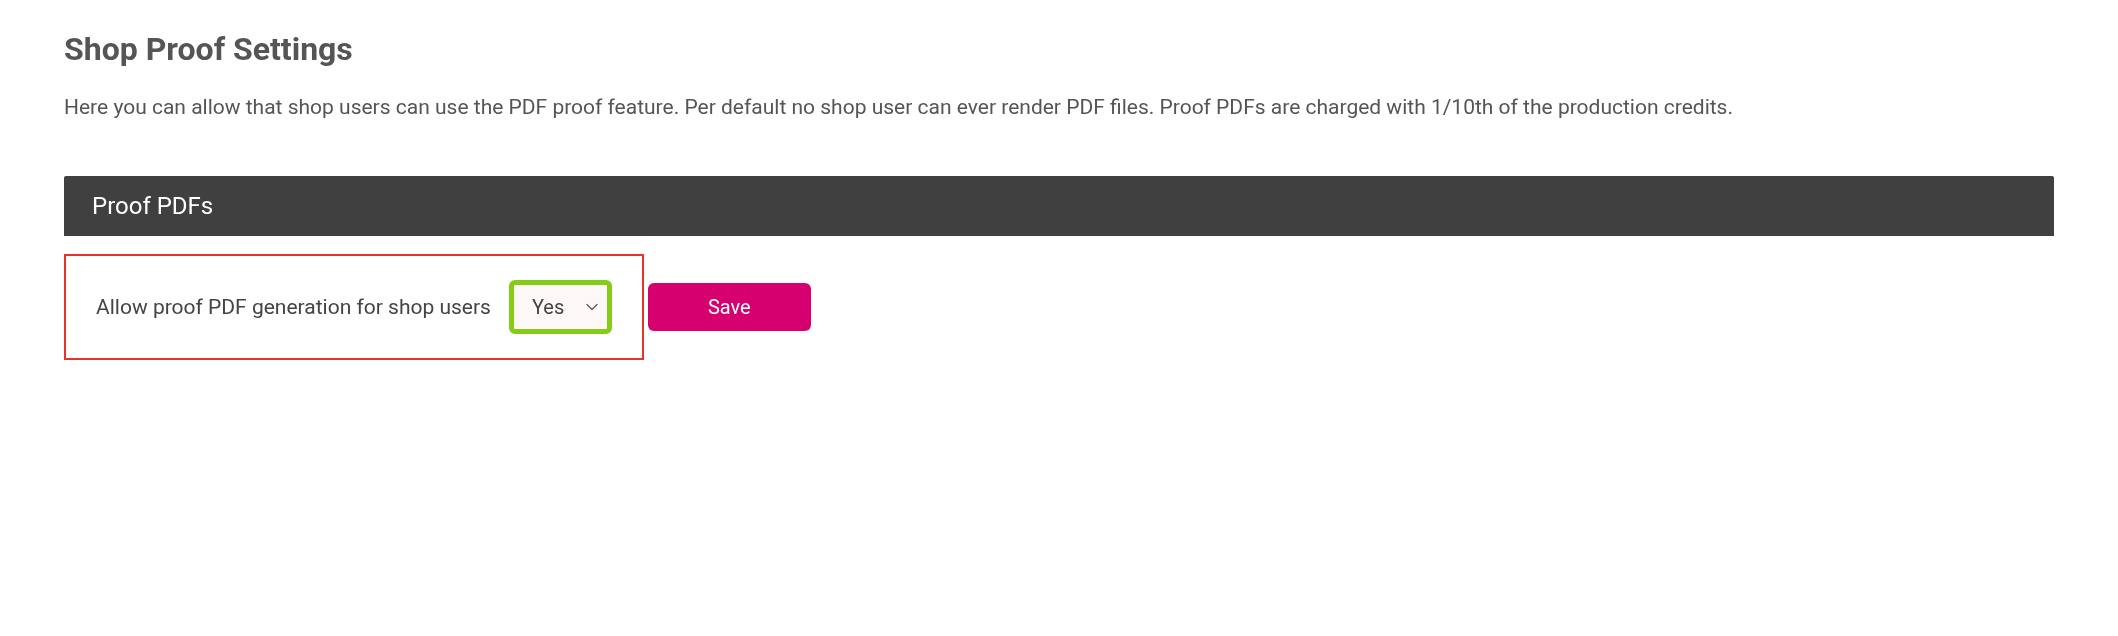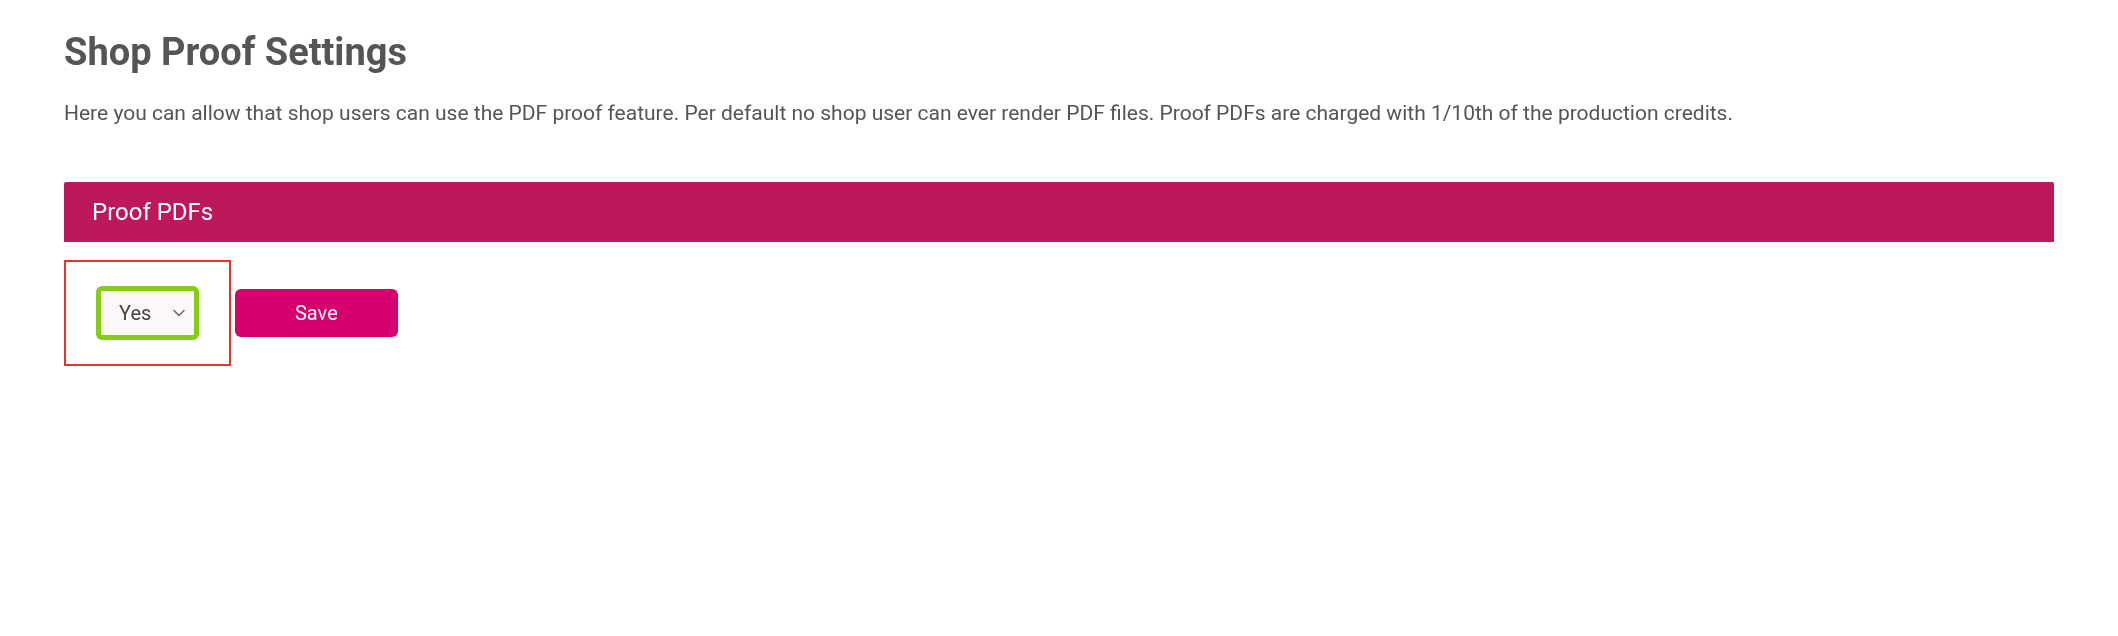--- a/index.html
+++ b/index.html
@@ -7,33 +7,33 @@
       padding: 0;
       box-sizing: border-box;
     }
     body {
       font-family: -apple-system, BlinkMacSystemFont, "Segoe UI", Roboto, "Helvetica Neue", Arial, sans-serif;
       background: #ffffff;
       padding: 30px 64px;
       color: #444;
     }
     .page-title {
-      font-size: 38px;
+      font-size: 32px;
       font-weight: 700;
       color: #555;
       margin-bottom: 24px;
     }
     .description {
       font-size: 21px;
       color: #555;
       line-height: 1.5;
       margin-bottom: 52px;
     }
     .panel-header {
-      background: #be185d;
+      background: #404040;
       color: #ffffff;
       font-size: 24px;
       font-weight: 400;
       padding: 16px 28px;
       border-radius: 2px 2px 0 0;
     }
     .highlight-box {
       border: 2px solid #e8322c;
       padding: 24px 30px;
       margin-top: 18px;
@@ -97,20 +97,21 @@
 
 
 
 <h1 class="page-title">Shop Proof Settings</h1>
 
 <p class="description">Here you can allow that shop users can use the PDF proof feature. Per default no shop user can ever render PDF files. Proof PDFs are charged with 1/10th of the production credits.</p>
 
 <div class="panel-header">Proof PDFs</div>
 
 <div class="highlight-box">
+  <span class="setting-label">Allow proof PDF generation for shop users</span>
   <span class="select-wrap">
     <select class="select-control">
       <option>Yes</option>
     </select>
     <span class="select-chevron">
       <svg viewBox="0 0 12 8" fill="none" stroke="#666" stroke-width="1.5" stroke-linecap="round" stroke-linejoin="round">
         <polyline points="1,1.5 6,6.5 11,1.5"></polyline>
       </svg>
     </span>
   </span>

